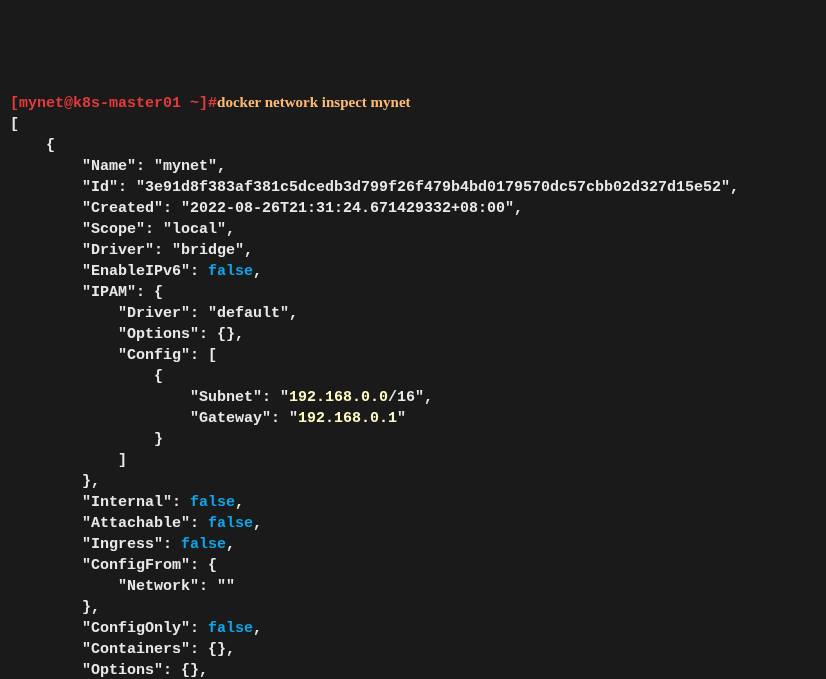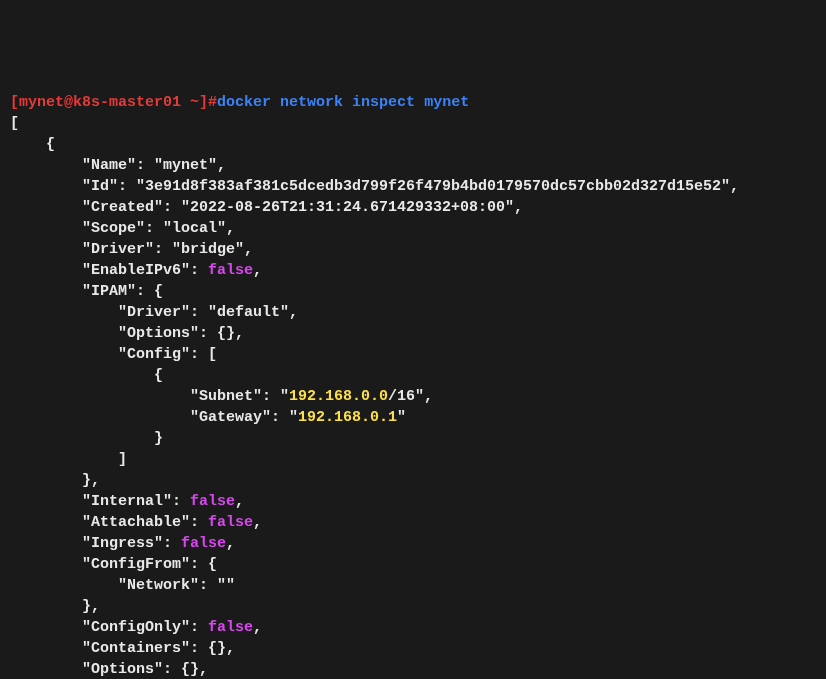--- a/index.html
+++ b/index.html
@@ -7,23 +7,23 @@
     padding: 8px 10px;
     background: #1a1a1a;
     font-family: "Consolas", "Monaco", "Courier New", monospace;
     font-size: 15px;
     line-height: 1.4;
     color: #e8e8e8;
     white-space: pre;
     font-weight: 600;
   }
   .prompt-red { color: #e63a3a; }
-  .cmd { color: #3b82f6; }
-  .kw-false { color: #d946ef; }
-  .ip { color: #fde047; }
+  .cmd { color: #fdba74; font-family: Liberation Serif, serif; }
+  .kw-false { color: #0ea5e9; }
+  .ip { color: #fef9c3; }
 </style>
 </head>
 <body>
 
 
 
 <div><span class="prompt-red">[</span><span class="prompt-red">mynet@k8s-master01</span><span> </span><span class="prompt-red">~</span><span class="prompt-red">]#</span><span class="cmd">docker network inspect mynet</span>
 <span>[</span>
 <span>    {</span>
 <span>        "Name": "mynet",</span>

